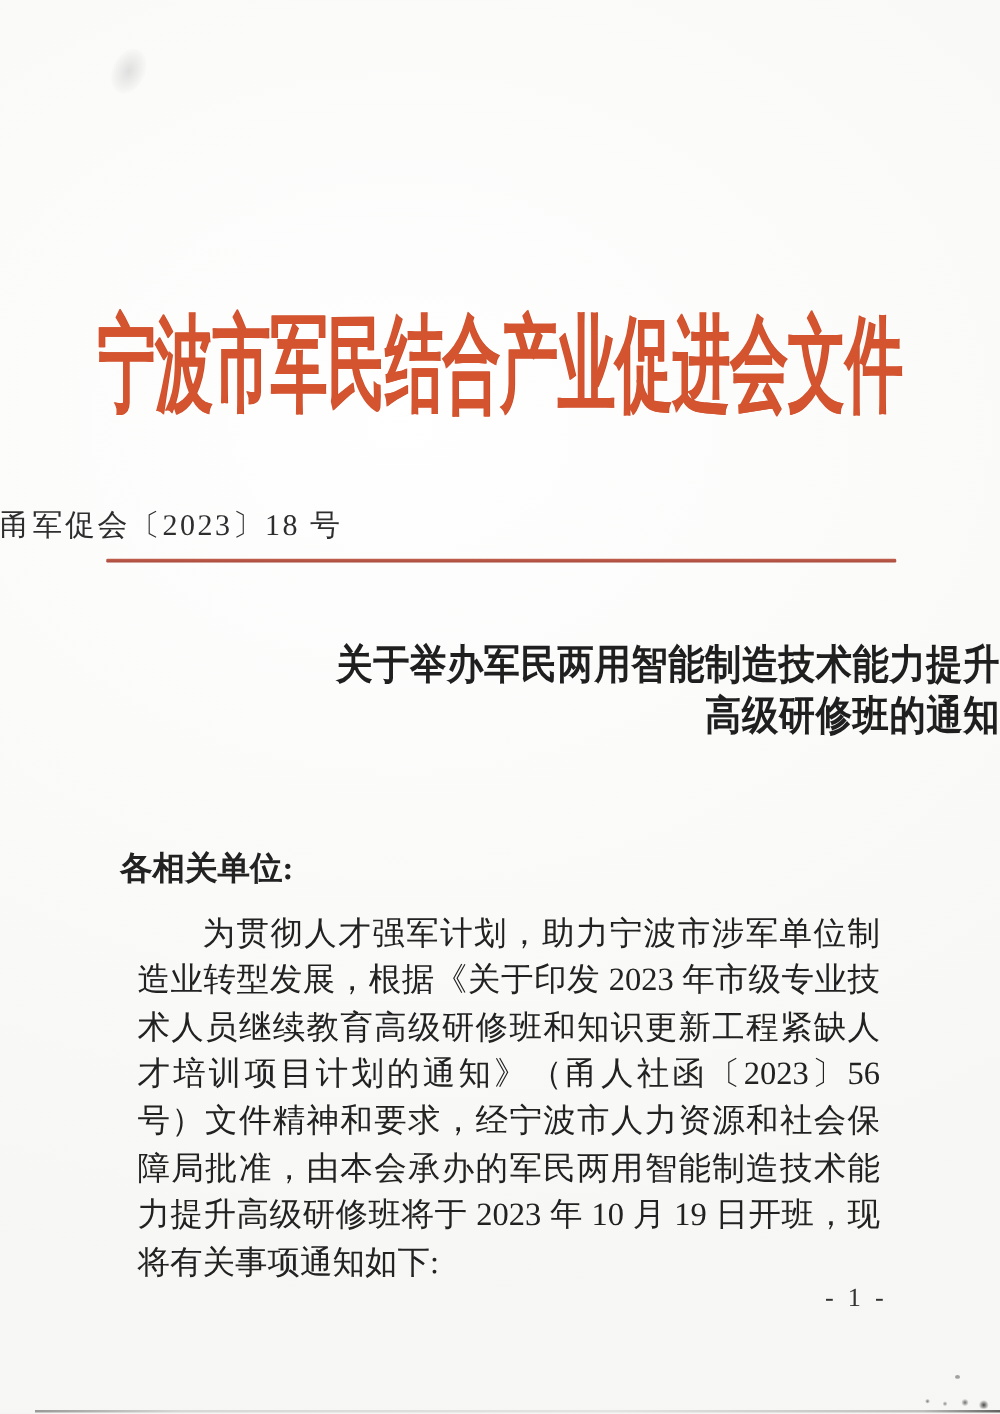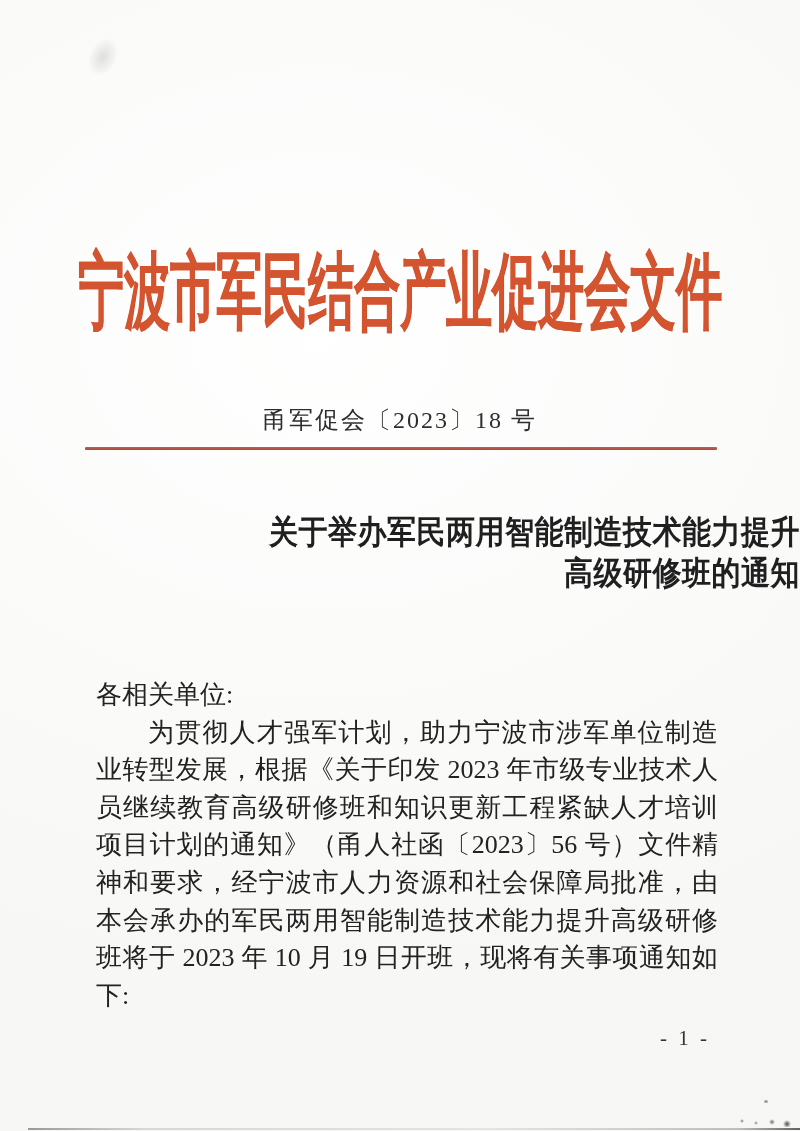--- a/index.html
+++ b/index.html
@@ -42,21 +42,20 @@
     transform-origin: center;
     white-space: nowrap;
   }
 
   
   .doc-number {
     position: absolute;
     top: 404px;
     left: 0;
     width: 800px;
-    text-align: center;
     font-size: 24px;
     letter-spacing: 2px;
     color: #2e2e2e;
   }
 
   
   .red-rule {
     position: absolute;
     top: 447px;
     left: 85px;
@@ -91,24 +90,25 @@
     top: 676px;
     left: 96px;
     width: 622px;
     font-size: 26px;
     line-height: 37.6px;
     color: #222;
   }
   .salutation {
     display: block;
     margin: 0;
+    font-weight: bold;
   }
   .paragraph {
     display: block;
-    margin: 0;
+    margin: 14px;
     text-indent: 2em;
     text-align: justify;
     text-justify: inter-ideograph;
   }
 
   
   .page-number {
     position: absolute;
     top: 1026px;
     left: 640px;

